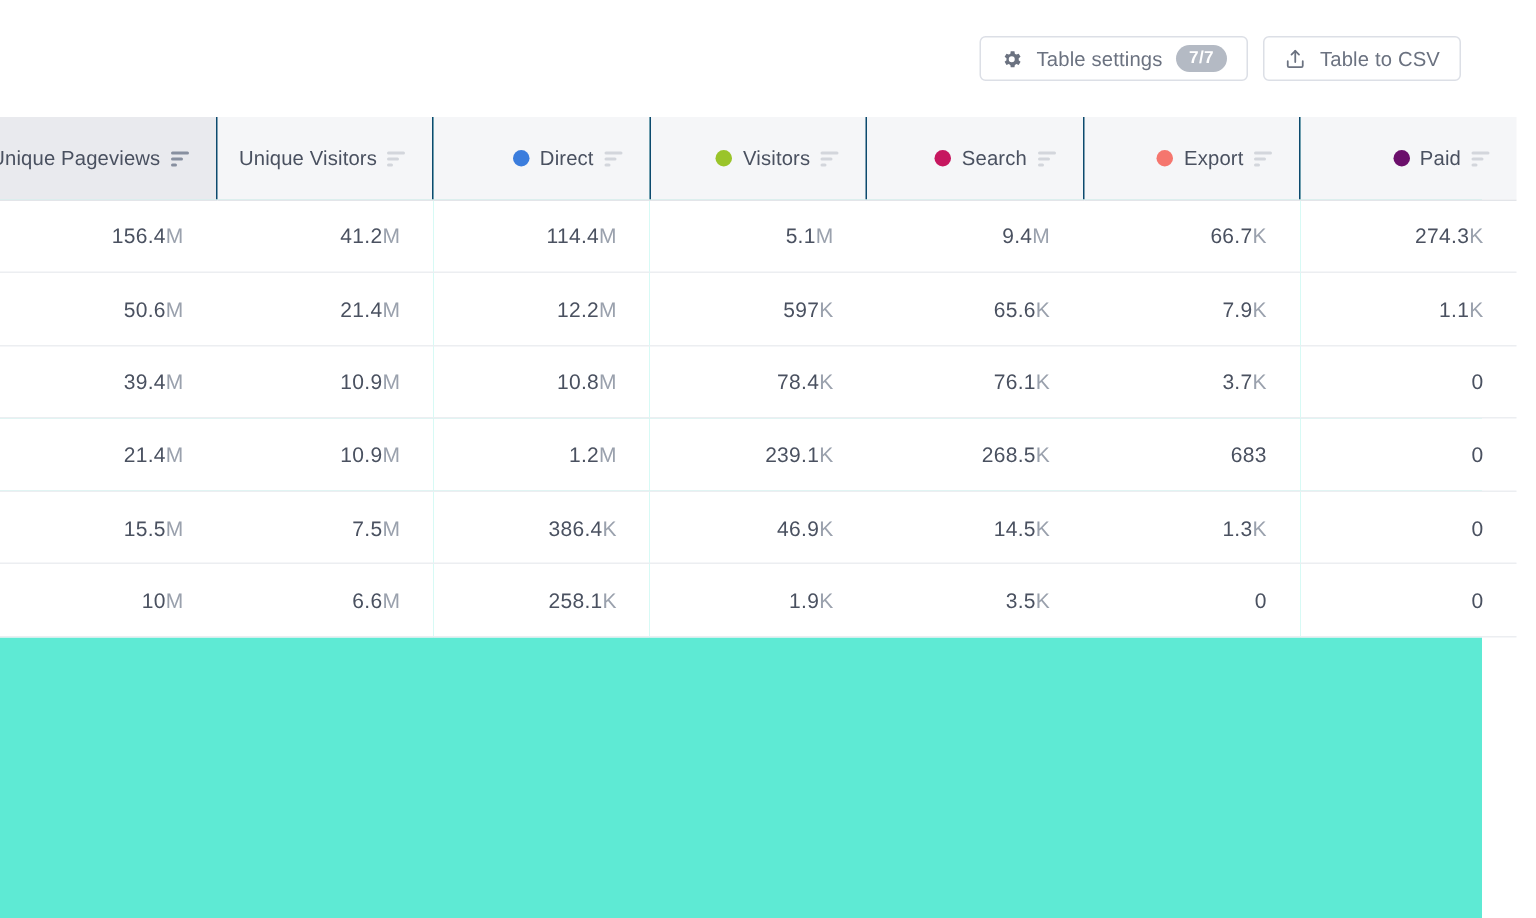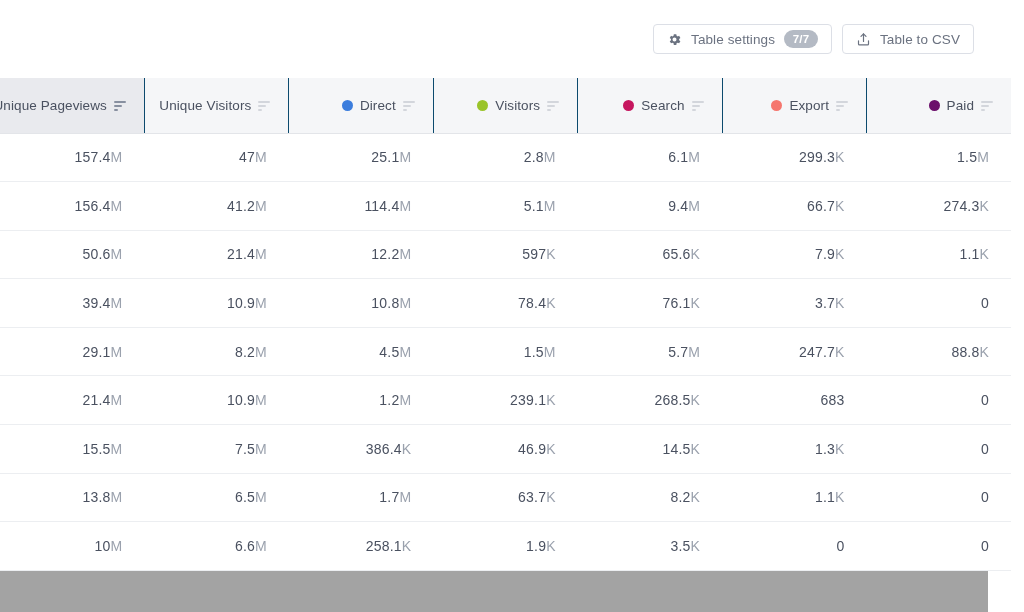--- a/index.html
+++ b/index.html
@@ -10,21 +10,21 @@
     height: 612px;
     background: #ffffff;
     font-family: "Liberation Sans", sans-serif;
     overflow: hidden;
   }
 
   .page {
     position: relative;
     width: 988px;
     height: 612px;
-    background: #a3a3a3;
+    background: #5eead4;
   }
 
   
   .toolbar {
     position: absolute;
     top: 0;
     left: 0;
     right: 0;
     height: 78px;
     display: flex;
@@ -272,29 +272,20 @@
                   <i></i>
                   <i></i>
                   <i></i>
                 </span>
               </div>
             </th>
           </tr>
       </thead>
       <tbody id="table-body">
           <tr>
-            <td>157.4<span class="unit">M</span></td>
-            <td>47<span class="unit">M</span></td>
-            <td>25.1<span class="unit">M</span></td>
-            <td>2.8<span class="unit">M</span></td>
-            <td>6.1<span class="unit">M</span></td>
-            <td>299.3<span class="unit">K</span></td>
-            <td>1.5<span class="unit">M</span></td>
-          </tr>
-          <tr>
             <td>156.4<span class="unit">M</span></td>
             <td>41.2<span class="unit">M</span></td>
             <td>114.4<span class="unit">M</span></td>
             <td>5.1<span class="unit">M</span></td>
             <td>9.4<span class="unit">M</span></td>
             <td>66.7<span class="unit">K</span></td>
             <td>274.3<span class="unit">K</span></td>
           </tr>
           <tr>
             <td>50.6<span class="unit">M</span></td>
@@ -308,56 +299,38 @@
           <tr>
             <td>39.4<span class="unit">M</span></td>
             <td>10.9<span class="unit">M</span></td>
             <td>10.8<span class="unit">M</span></td>
             <td>78.4<span class="unit">K</span></td>
             <td>76.1<span class="unit">K</span></td>
             <td>3.7<span class="unit">K</span></td>
             <td>0</td>
           </tr>
           <tr>
-            <td>29.1<span class="unit">M</span></td>
-            <td>8.2<span class="unit">M</span></td>
-            <td>4.5<span class="unit">M</span></td>
-            <td>1.5<span class="unit">M</span></td>
-            <td>5.7<span class="unit">M</span></td>
-            <td>247.7<span class="unit">K</span></td>
-            <td>88.8<span class="unit">K</span></td>
-          </tr>
-          <tr>
             <td>21.4<span class="unit">M</span></td>
             <td>10.9<span class="unit">M</span></td>
             <td>1.2<span class="unit">M</span></td>
             <td>239.1<span class="unit">K</span></td>
             <td>268.5<span class="unit">K</span></td>
             <td>683</td>
             <td>0</td>
           </tr>
           <tr>
             <td>15.5<span class="unit">M</span></td>
             <td>7.5<span class="unit">M</span></td>
             <td>386.4<span class="unit">K</span></td>
             <td>46.9<span class="unit">K</span></td>
             <td>14.5<span class="unit">K</span></td>
             <td>1.3<span class="unit">K</span></td>
             <td>0</td>
           </tr>
           <tr>
-            <td>13.8<span class="unit">M</span></td>
-            <td>6.5<span class="unit">M</span></td>
-            <td>1.7<span class="unit">M</span></td>
-            <td>63.7<span class="unit">K</span></td>
-            <td>8.2<span class="unit">K</span></td>
-            <td>1.1<span class="unit">K</span></td>
-            <td>0</td>
-          </tr>
-          <tr>
             <td>10<span class="unit">M</span></td>
             <td>6.6<span class="unit">M</span></td>
             <td>258.1<span class="unit">K</span></td>
             <td>1.9<span class="unit">K</span></td>
             <td>3.5<span class="unit">K</span></td>
             <td>0</td>
             <td>0</td>
           </tr>
         </tbody>
     </table>

